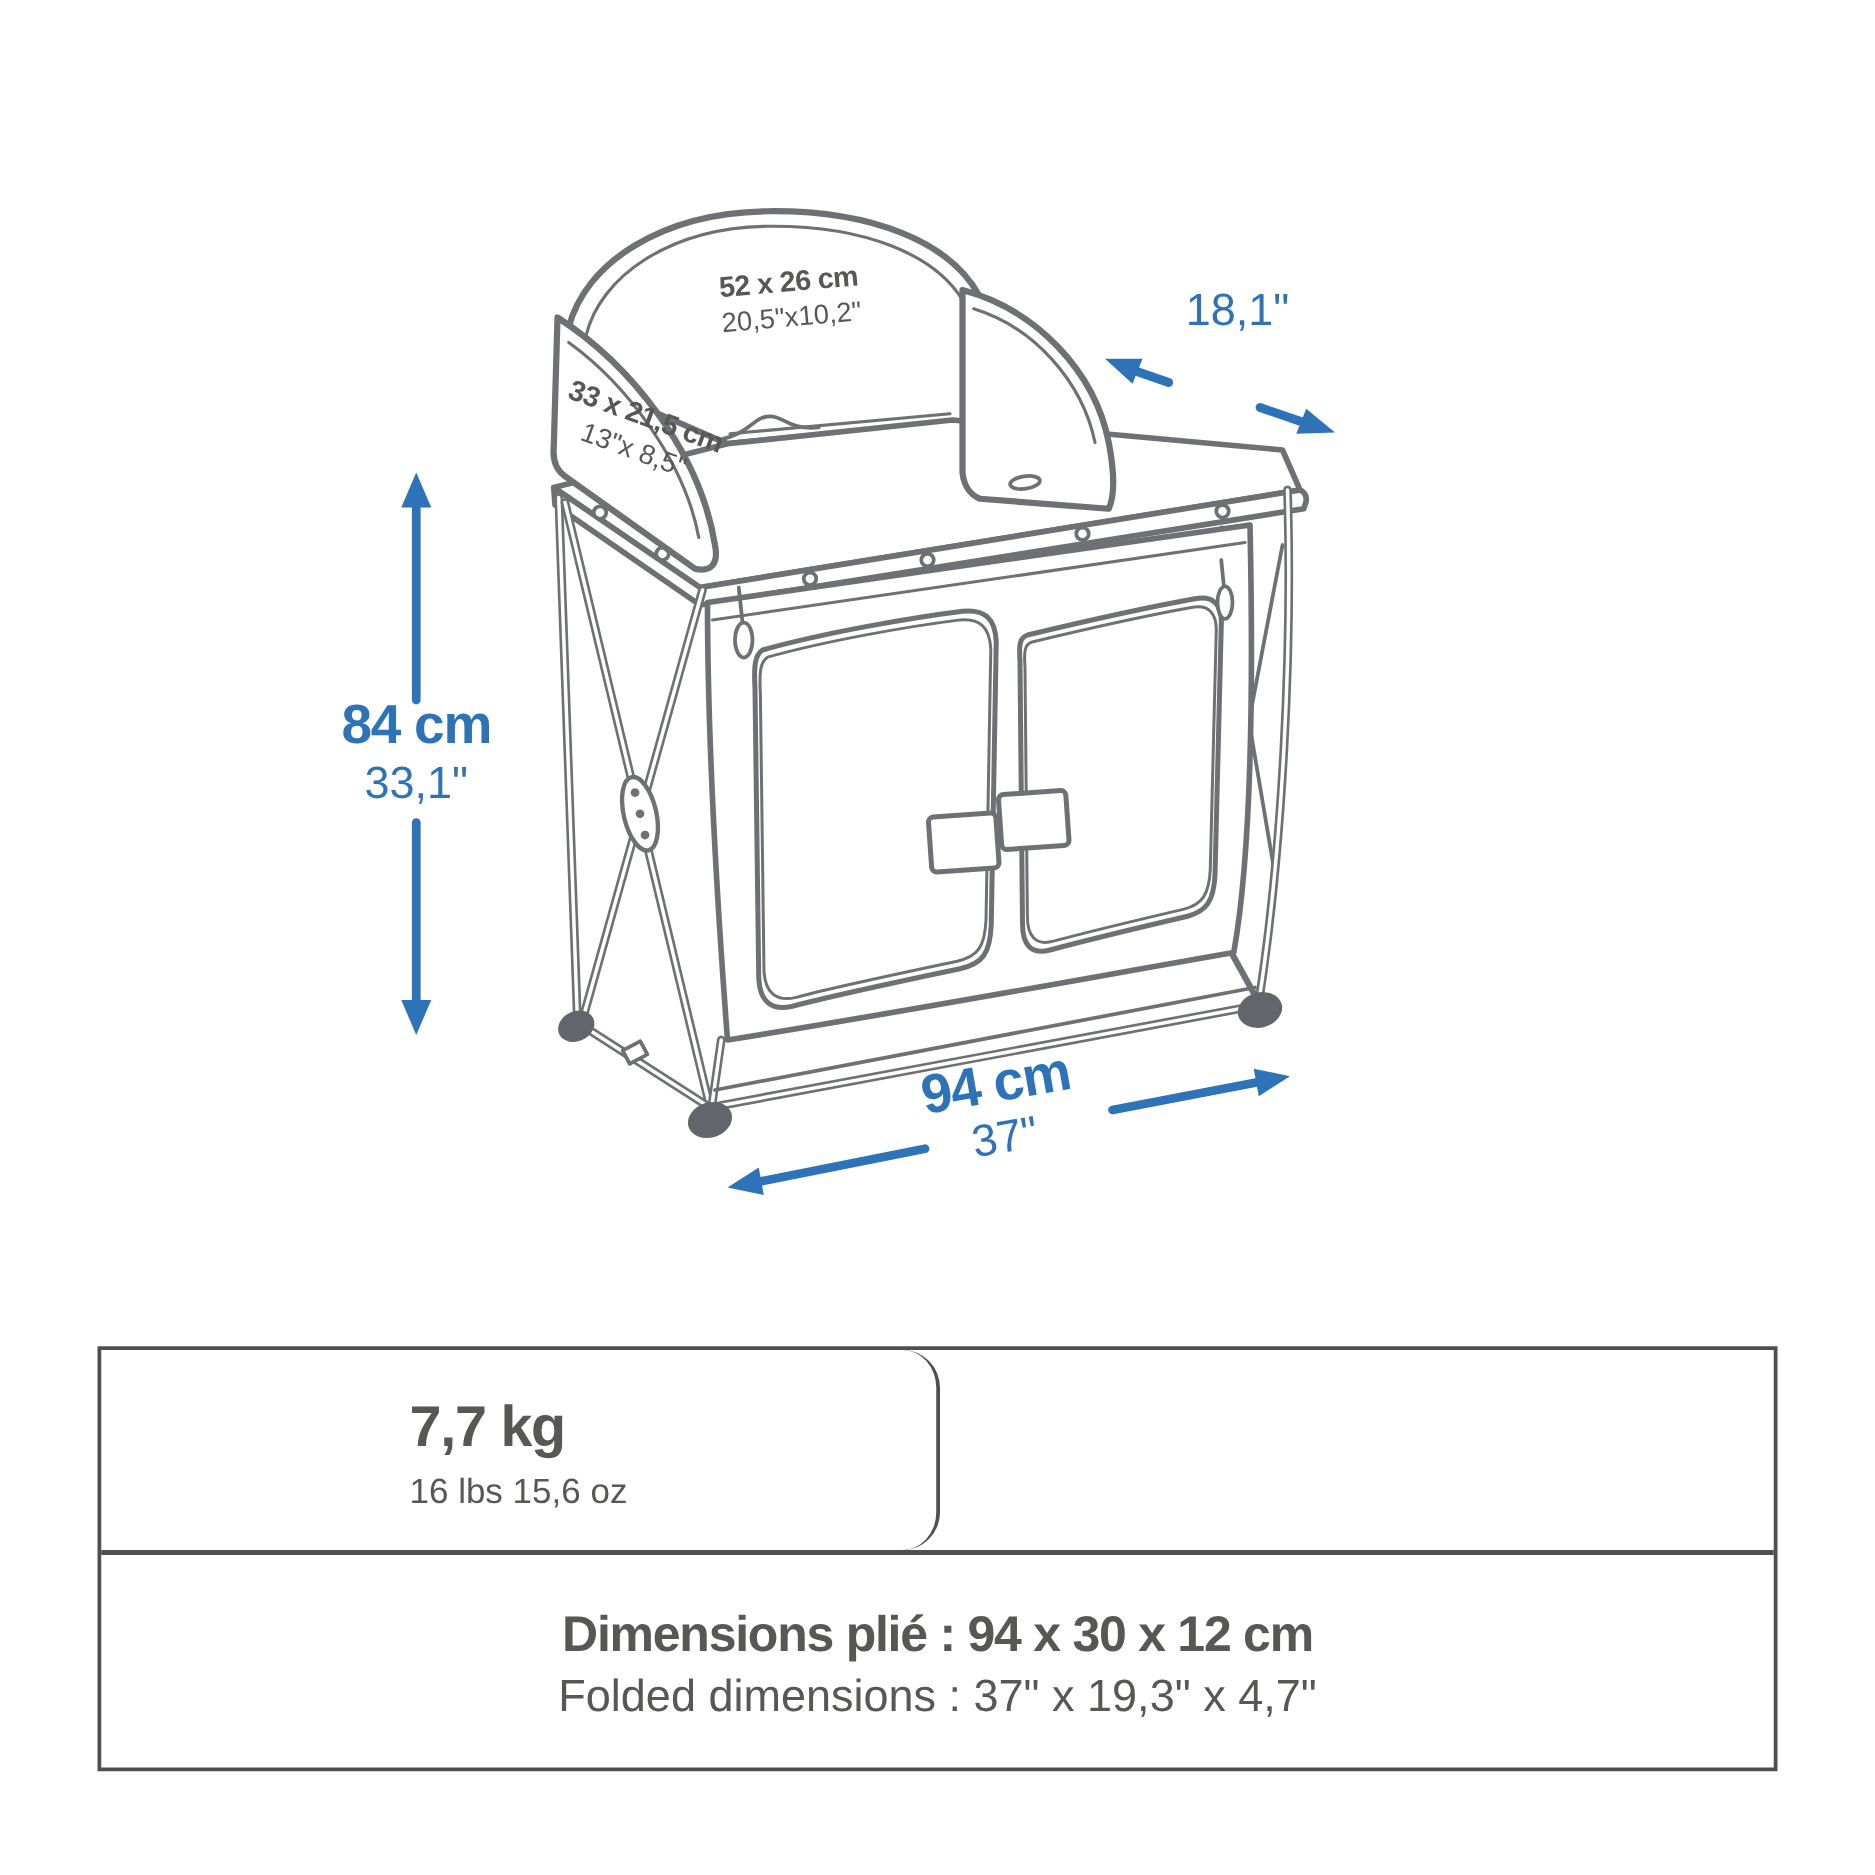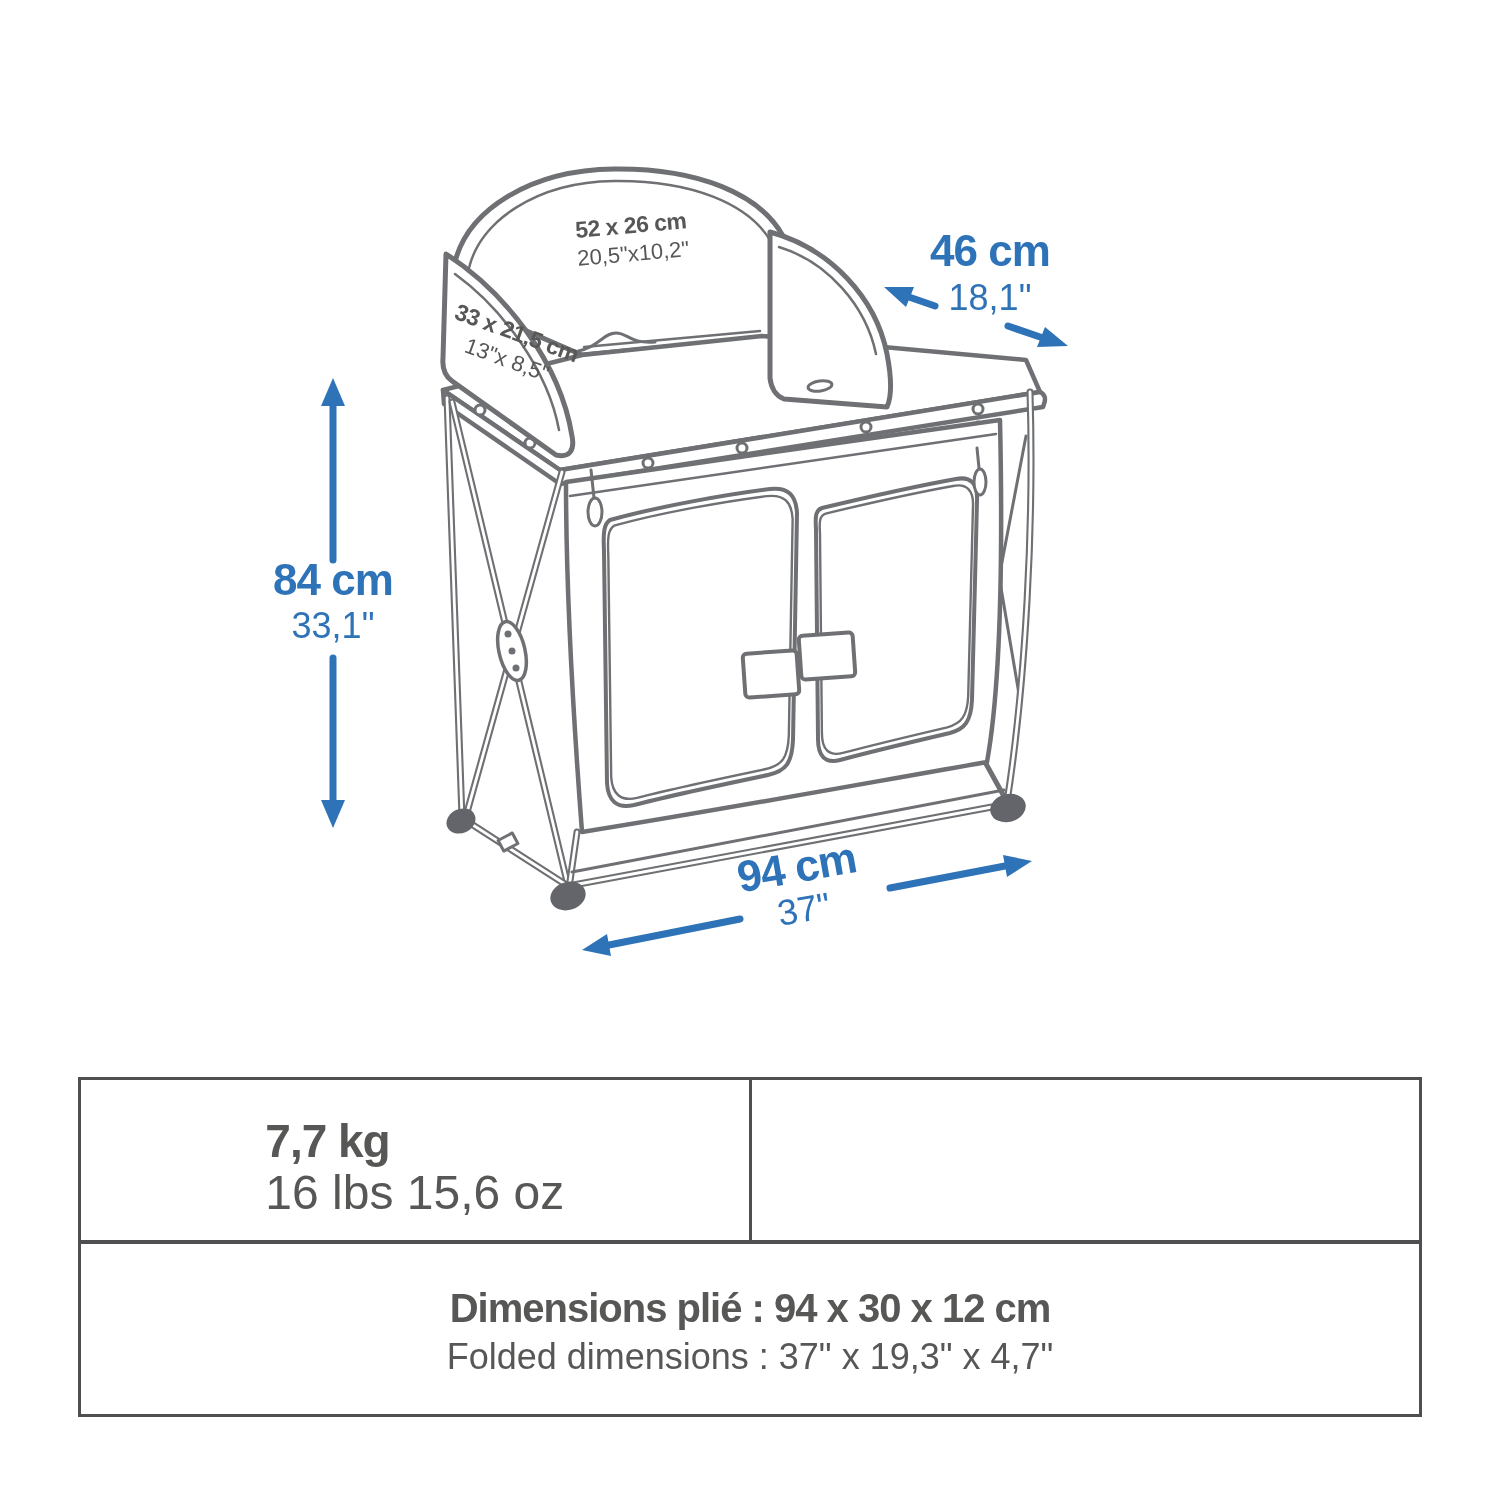--- a/index.html
+++ b/index.html
@@ -29,24 +29,24 @@
   #lbl-sidepanel{left:392px;top:317px;width:240px;transform:rotate(20deg);}
   #lbl-sidepanel .metric{font-size:23px;line-height:30px;letter-spacing:-0.5px;}
   #lbl-sidepanel .imperial{font-size:22px;line-height:28px;}
   
   #specs-table{
     position:absolute;left:78px;top:1077px;width:1344px;height:340px;
     border:3px solid #4f4f51;box-sizing:border-box;color:#575756;
   }
   #specs-row1{display:flex;height:160px;border-bottom:4px solid #4f4f51;}
   .spec-cell{flex:1;display:flex;align-items:center;justify-content:center;box-sizing:border-box;}
-  .spec-cell.left{border-right:3px solid #4f4f51;}
+  .spec-cell.left{border-right:3px solid #4f4f51;border-radius:30px;}
   .spec-inner{text-align:left;padding-top:10px;}
   .spec-value{font-weight:bold;font-size:46px;line-height:56px;letter-spacing:-1px;}
-  .spec-sub{font-size:48px;line-height:48px;}
+  .spec-sub{font-size:28px;line-height:48px;}
   #specs-row2{height:173px;display:flex;align-items:center;justify-content:center;}
   .folded-inner{text-align:center;}
   .folded-metric{font-weight:bold;font-size:40px;line-height:52px;letter-spacing:-1px;}
   .folded-imperial{font-size:36px;line-height:46px;}
 </style>
 </head>
 <body>
 
 <div id="stage">
 
@@ -170,21 +170,20 @@
 
   <div class="lbl gray" id="lbl-windscreen">
     <div class="metric">52 x 26 cm</div>
     <div class="imperial">20,5"x10,2"</div>
   </div>
   <div class="lbl gray" id="lbl-sidepanel">
     <div class="metric">33 x 21,5 cm</div>
     <div class="imperial">13"x 8,5"</div>
   </div>
   <div class="lbl blue" id="lbl-depth">
-    <div class="metric">46 cm</div>
     <div class="imperial">18,1"</div>
   </div>
   <div class="lbl blue" id="lbl-height">
     <div class="metric">84 cm</div>
     <div class="imperial">33,1"</div>
   </div>
   <div class="lbl blue" id="lbl-width">
     <div class="metric">94 cm</div>
     <div class="imperial">37"</div>
   </div>

